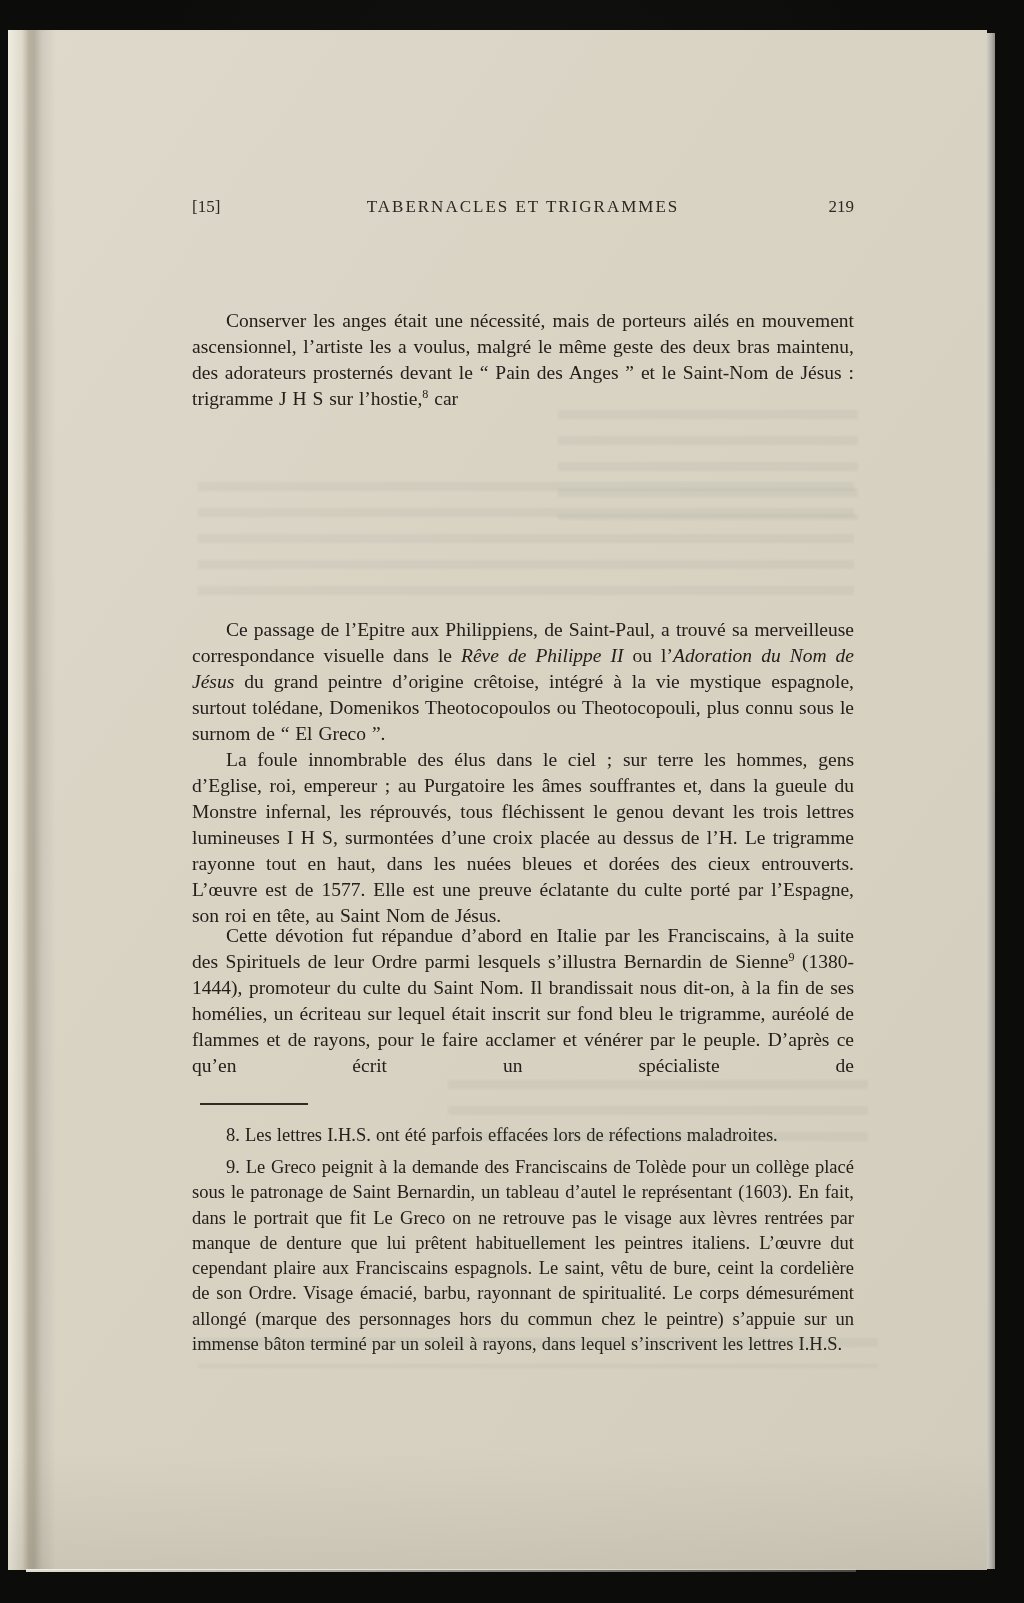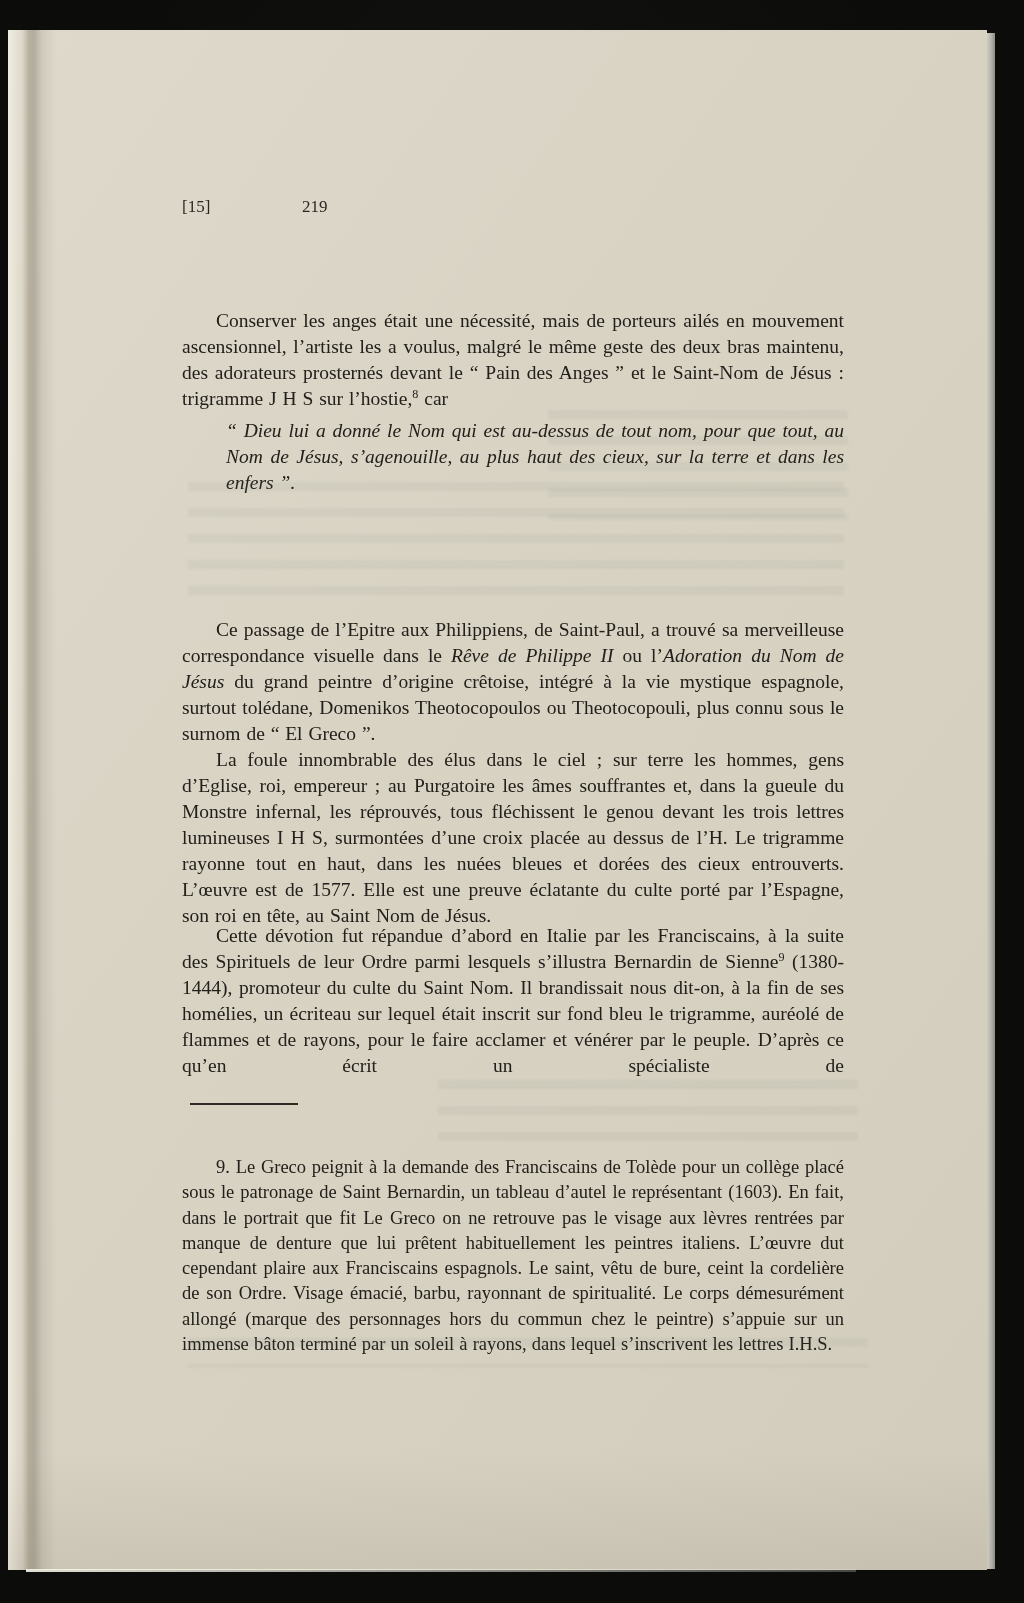--- a/index.html
+++ b/index.html
@@ -32,28 +32,28 @@
     background:linear-gradient(to bottom,rgba(0,0,0,0) 0%,rgba(60,50,35,0.08) 100%);
   }
   .page-edge-right{
     position:absolute;left:987px;top:33px;width:8px;height:1536px;
     background:linear-gradient(to right,#cfccc3,#b3b0a7 55%,#8e8c85);
   }
   .page-edge-bottom{
     position:absolute;left:26px;top:1569px;width:830px;height:3px;
     background:linear-gradient(to right,rgba(248,245,233,0.9),rgba(248,245,233,0.25));
   }
-  .abs{position:absolute;}
+  .abs{position:absolute;margin-left:10px;}
   .col{left:174px;width:662px;}
   .running-head{
     top:167px;display:flex;align-items:baseline;font-size:17px;color:#2b2822;
   }
   .rh-left{width:120px;text-align:left;}
   .rh-center{flex:1;text-align:center;letter-spacing:2px;}
-  .rh-right{width:120px;}
+  .rh-right{width:120px;text-align:right;}
   .body-text{
     font-size:19.5px;line-height:26px;text-align:justify;color:#23201b;
     word-spacing:1px;
   }
   .indent{text-indent:34px;}
   .continues{text-align-last:justify;}
   .quote{
     left:218px;width:618px;font-style:italic;font-size:19.5px;line-height:26px;
     text-align:justify;word-spacing:1px;
   }
@@ -75,37 +75,38 @@
       rgba(0,0,0,0) 9px, rgba(0,0,0,0) 26px);
   }
 </style>
 </head>
 <body>
 
 <div class="page">
 
   <div class="abs col running-head">
     <span class="rh-left">[15]</span>
+    <span class="rh-center">TABERNACLES ET TRIGRAMMES</span>
     <span class="rh-right">219</span>
   </div>
 
 
   <div class="abs col body-text indent" style="top:278px;"><span>Conserver les anges était une nécessité, mais de porteurs ailés en mouvement ascensionnel, l’artiste les a voulus, malgré le même geste des deux bras maintenu, des adorateurs prosternés devant le “ Pain des Anges ” et le Saint-Nom de Jésus : trigramme J H S sur l’hostie,</span><sup>8</sup><span> car</span></div>
 
-  <div class="abs quote" style="top:388px;">“ Dieu lui a donné le Nom qui est au-dessus de tout nom, pour que tout, au Nom de Jésus, s’agenouille, au plus haut des cieux, sur la terre et dans les enfers ”.</div>
 
 
   <div class="abs col body-text indent" style="top:587px;"><span>Ce passage de l’Epitre aux Philippiens, de Saint-Paul, a trouvé sa merveilleuse correspondance visuelle dans le </span><span style="font-style: italic;">Rêve de Philippe II</span><span> ou l’</span><span style="font-style: italic;">Adoration du Nom de Jésus</span><span> du grand peintre d’origine crêtoise, intégré à la vie mystique espagnole, surtout tolédane, Domenikos Theotocopoulos ou Theotocopouli, plus connu sous le surnom de “ El Greco ”.</span></div>
 
   <div class="abs col body-text indent" style="top:717px;">La foule innombrable des élus dans le ciel ; sur terre les hommes, gens d’Eglise, roi, empereur ; au Purgatoire les âmes souffrantes et, dans la gueule du Monstre infernal, les réprouvés, tous fléchissent le genou devant les trois lettres lumineuses I H S, surmontées d’une croix placée au dessus de l’H. Le trigramme rayonne tout en haut, dans les nuées bleues et dorées des cieux entrouverts. L’œuvre est de 1577. Elle est une preuve éclatante du culte porté par l’Espagne, son roi en tête, au Saint Nom de Jésus.</div>
 
   <div class="abs col body-text indent continues" style="top:893px;"><span>Cette dévotion fut répandue d’abord en Italie par les Franciscains, à la suite des Spirituels de leur Ordre parmi lesquels s’illustra Bernardin de Sienne</span><sup>9</sup><span> (1380-1444), promoteur du culte du Saint Nom. Il brandissait nous dit-on, à la fin de ses homélies, un écriteau sur lequel était inscrit sur fond bleu le trigramme, auréolé de flammes et de rayons, pour le faire acclamer et vénérer par le peuple. D’après ce qu’en écrit un spécialiste de</span></div>
 
   <div class="abs fn-rule"></div>
 
+  <div class="abs col footnote indent" style="top:1093px;">8. Les lettres I.H.S. ont été parfois effacées lors de réfections maladroites.</div>
 
   <div class="abs col footnote indent" style="top:1125px;">9. Le Greco peignit à la demande des Franciscains de Tolède pour un collège placé sous le patronage de Saint Bernardin, un tableau d’autel le représentant (1603). En fait, dans le portrait que fit Le Greco on ne retrouve pas le visage aux lèvres rentrées par manque de denture que lui prêtent habituellement les peintres italiens. L’œuvre dut cependant plaire aux Franciscains espagnols. Le saint, vêtu de bure, ceint la cordelière de son Ordre. Visage émacié, barbu, rayonnant de spiritualité. Le corps démesurément allongé (marque des personnages hors du commun chez le peintre) s’appuie sur un immense bâton terminé par un soleil à rayons, dans lequel s’inscrivent les lettres I.H.S.</div>
 
   <div class="abs bleed" style="left:540px;top:380px;width:300px;height:110px;"></div>
   <div class="abs bleed" style="left:180px;top:452px;width:656px;height:120px;"></div>
   <div class="abs bleed" style="left:430px;top:1050px;width:420px;height:64px;"></div>
   <div class="abs bleed" style="left:180px;top:1308px;width:680px;height:30px;"></div>
 </div>
 
 <div class="page-edge-right"></div>

